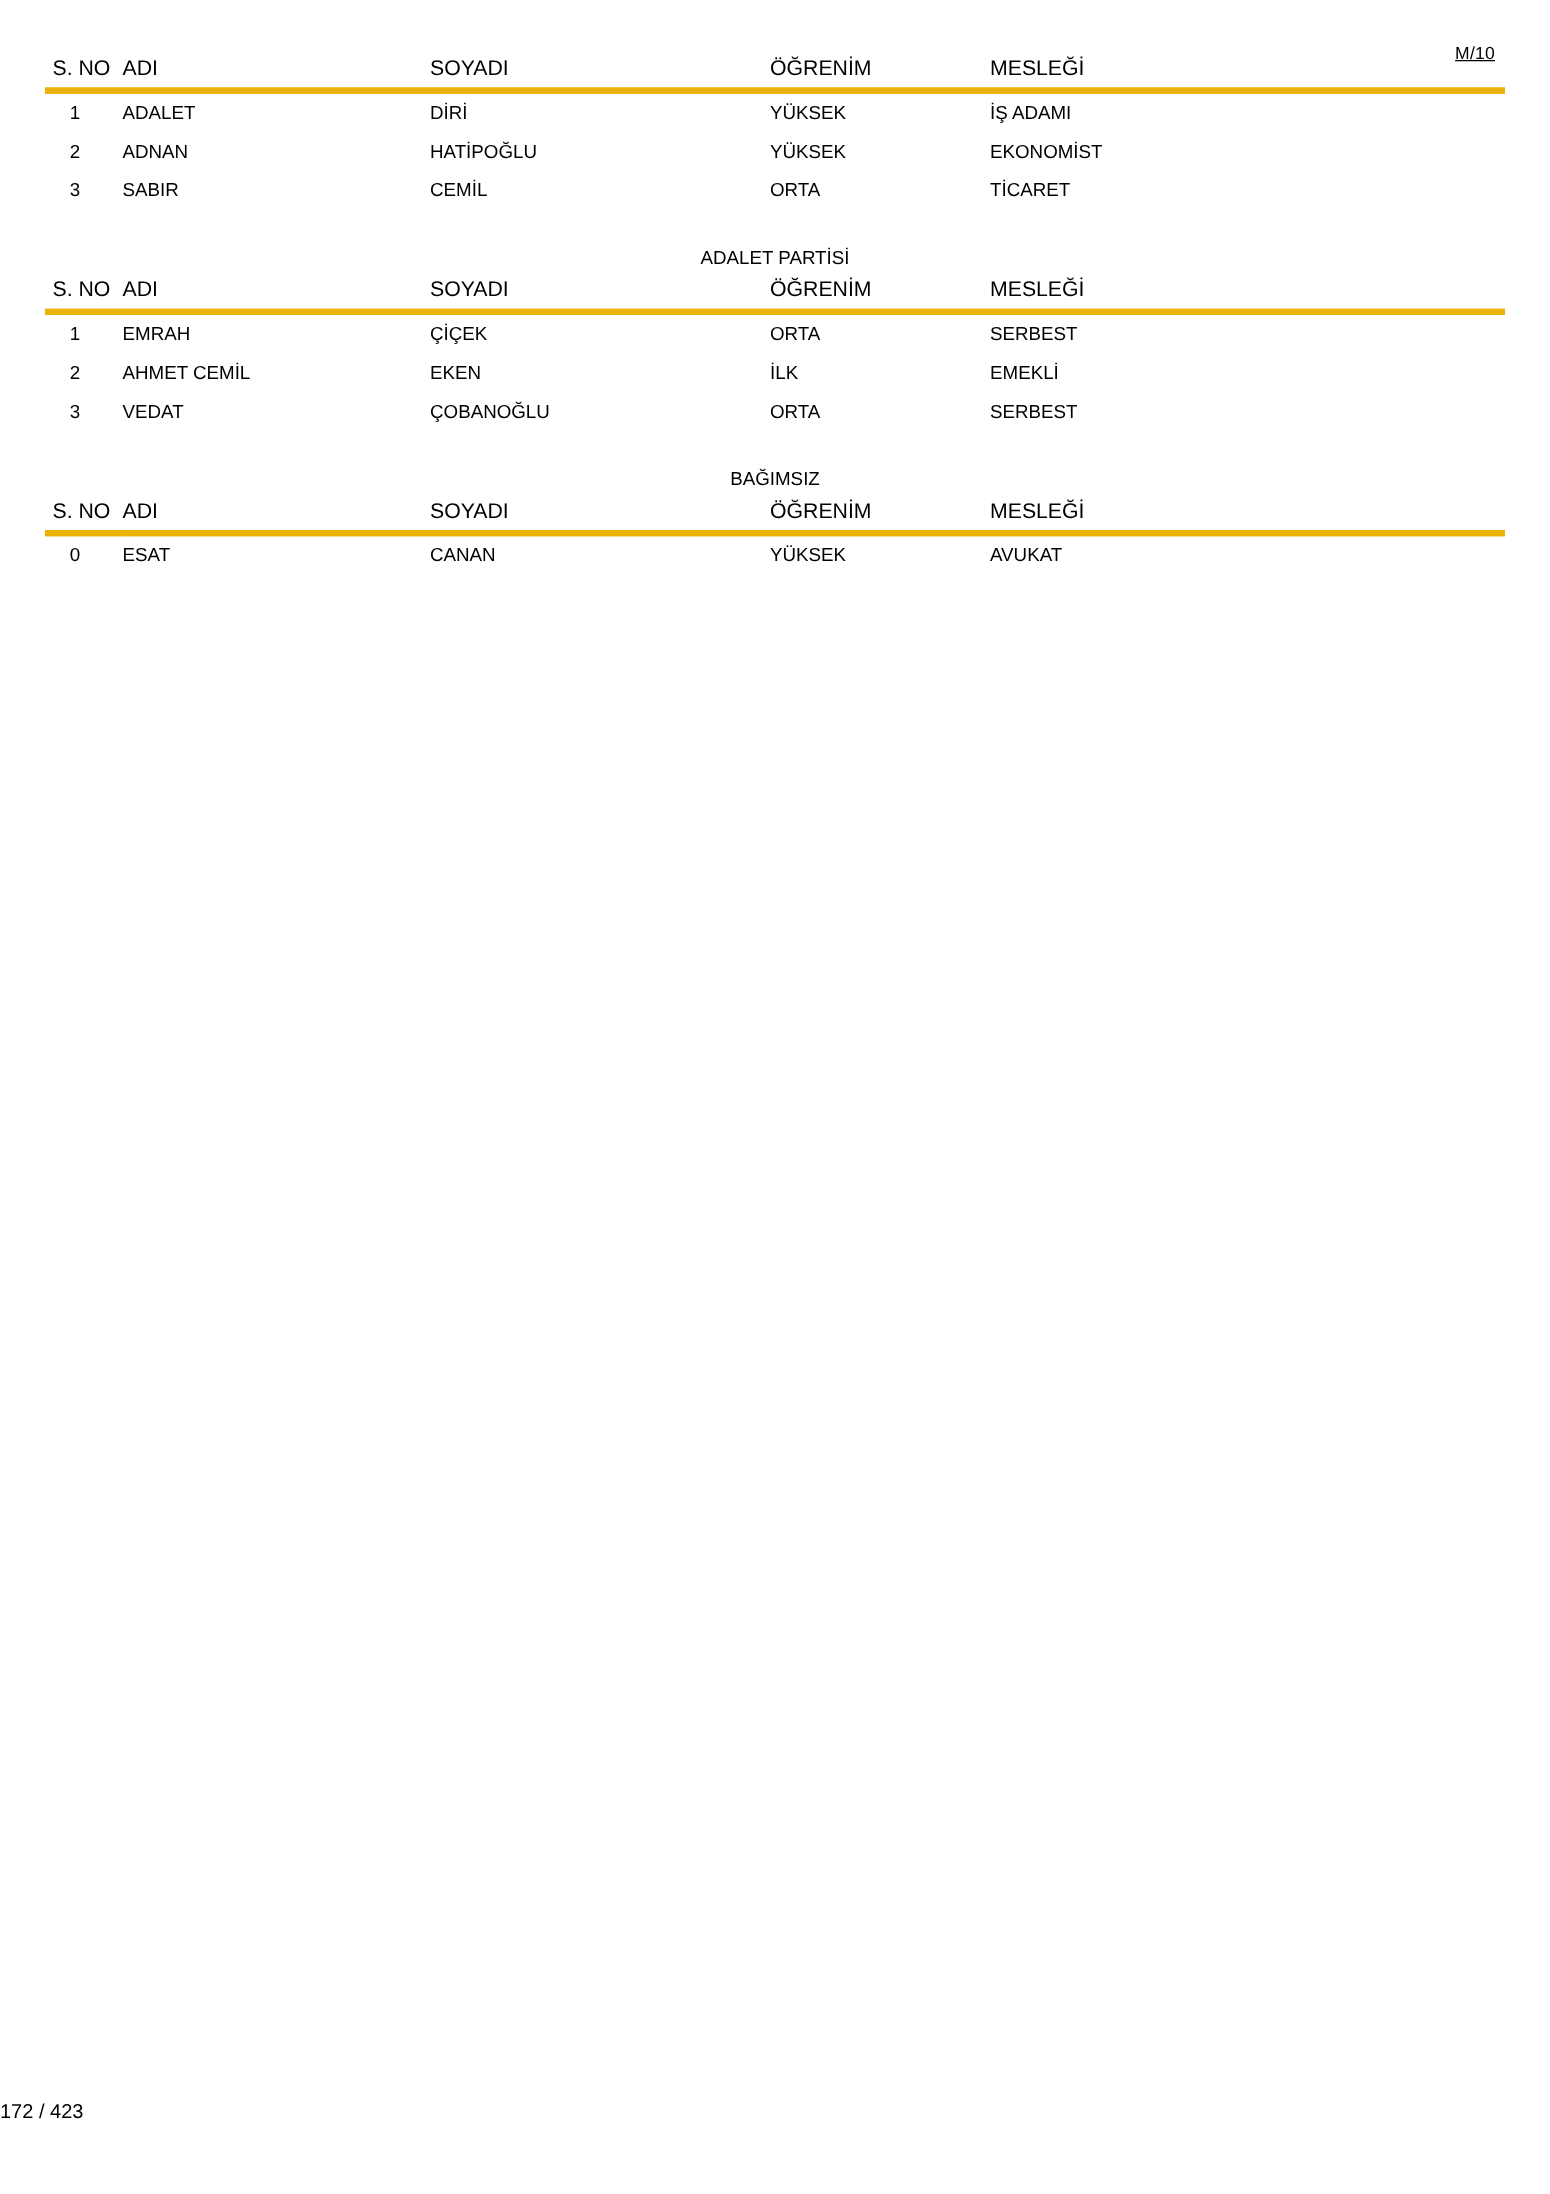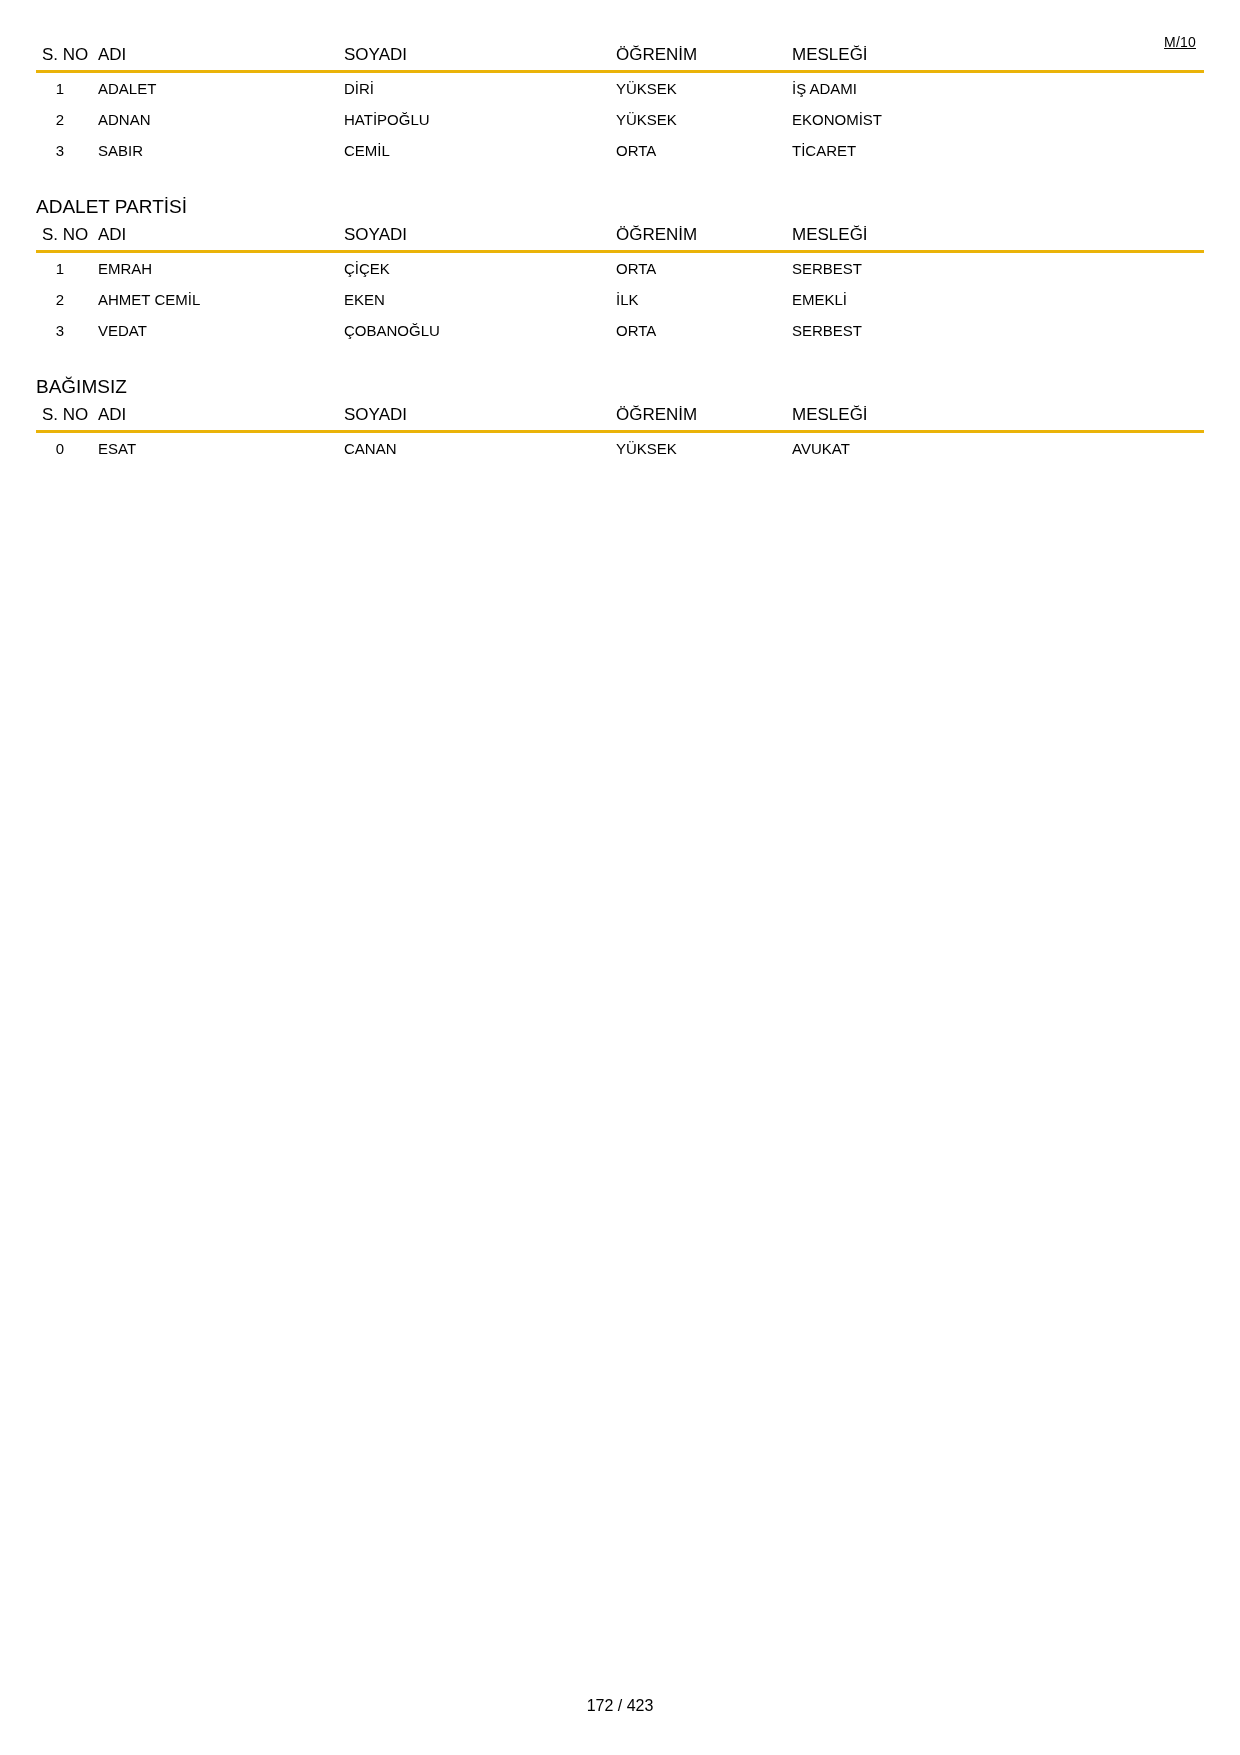--- a/index.html
+++ b/index.html
@@ -34,41 +34,41 @@
     line-height: 1.32;
   }
   .doc-header div {
     font-size: 19px;
     letter-spacing: 0.1px;
   }
   .section {
     margin-top: 10px;
   }
   .section-title {
-    text-align: left;
-    font-size: 19px;
+    text-align: center;
+    font-size: 15px;
     margin: 30px 0 6px 0;
   }
   table.list {
     width: 100%;
     border-collapse: collapse;
     table-layout: fixed;
   }
   table.list col.c-no    { width: 62px; }
   table.list col.c-ad    { width: 246px; }
   table.list col.c-soyad { width: 272px; }
   table.list col.c-ogr   { width: 176px; }
   table.list col.c-mes   { width: auto; }
 
   table.list thead th {
     font-size: 17px;
     font-weight: normal;
     text-align: left;
     padding: 1px 0 5px 0;
-    border-bottom: 3px solid #eab308;
+    border-bottom: 5px solid #eab308;
     vertical-align: bottom;
   }
   table.list thead th.th-no {
     text-align: left;
     padding-left: 6px;
   }
   table.list tbody td {
     font-size: 15px;
     padding: 7px 0 7px 0;
     vertical-align: top;
@@ -76,22 +76,21 @@
   table.list tbody td.td-no {
     text-align: center;
     padding-right: 14px;
   }
   .first-row td { padding-top: 12px; }
 
   .footer {
     position: absolute;
     left: 0;
     right: 0;
-    bottom: 40px;
-    text-align: center;
+    bottom: 56px;
     font-size: 16px;
   }
 </style>
 </head>
 <body>
 
 <div class="page">
 
   <div class="page-code">M/10</div>
 

